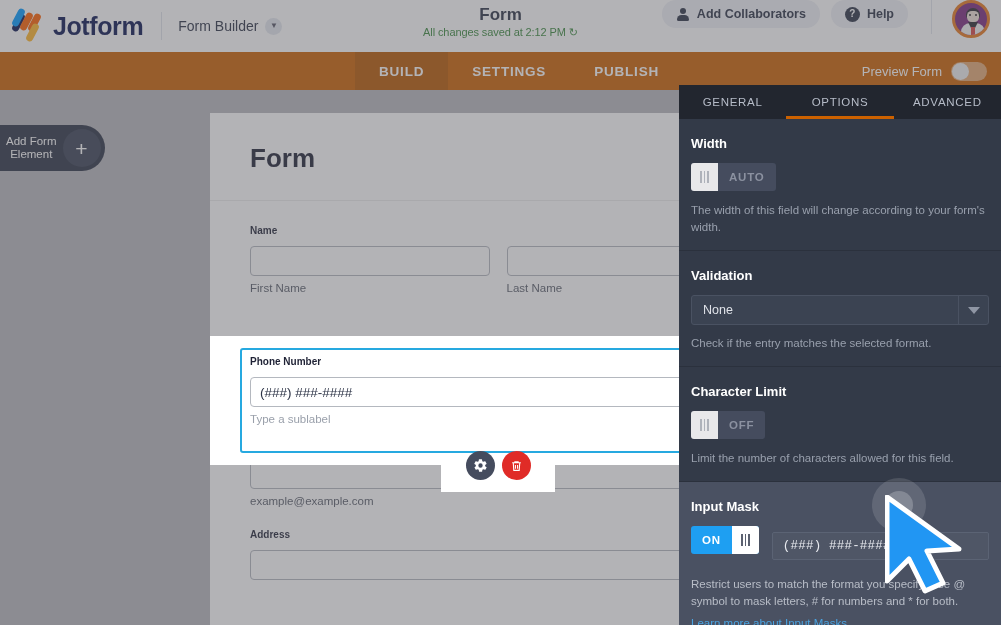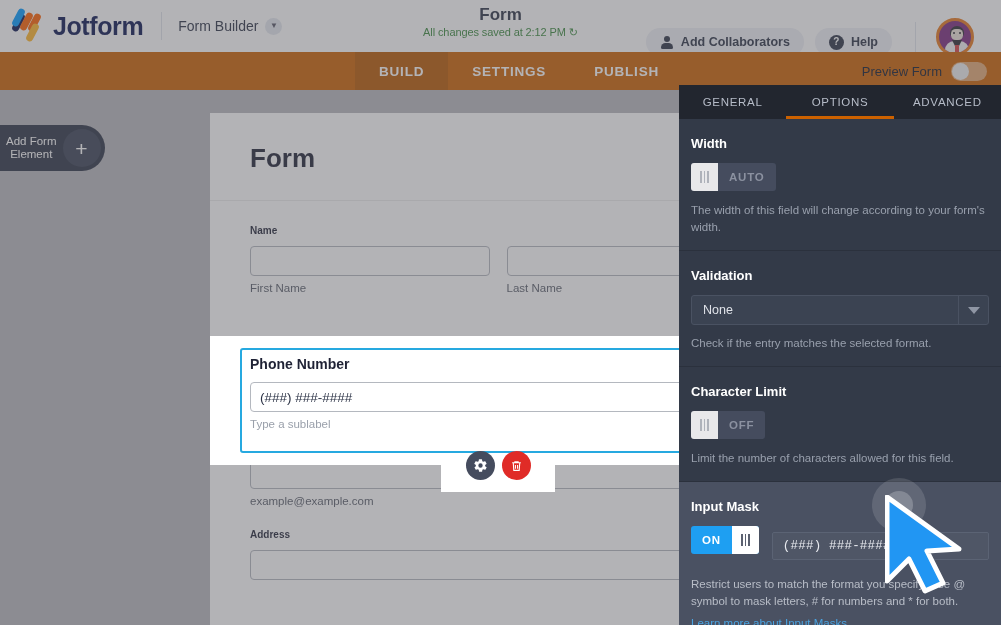--- a/index.html
+++ b/index.html
@@ -42,21 +42,21 @@
     font-size: 8px; color: #556; line-height: 1;
   }
   .hdr-center {
     position: absolute; left: 0; right: 0; top: 5px;
     display: flex; flex-direction: column; align-items: center; pointer-events: none;
   }
   .hdr-title { font-size: 17px; font-weight: bold; color: #2b3245; line-height: 20px; }
   .hdr-sub { font-size: 11px; color: #3b8a3e; line-height: 14px; letter-spacing: -0.1px; }
   .hdr-right {
     position: absolute; right: 0; top: 0; height: 56px;
-    display: flex; align-items: flex-end; gap: 11px; padding-right: 16px;
+    display: flex; align-items: flex-start; gap: 11px; padding-right: 0;
   }
   .pill {
     height: 28px; border-radius: 14px; background: #eef0f5;
     display: flex; align-items: center; gap: 7px; padding: 0 14px;
     font-size: 12.5px; font-weight: bold; color: #2b3245;
   }
   .pill .ic {
     width: 14px; height: 14px; display: flex; align-items: center; justify-content: center;
   }
   .person-ic { position: relative; width: 12px; height: 13px; }
@@ -89,21 +89,21 @@
   .nav-left-fill { width: 355px; }
   .nav-tab {
     display: flex; align-items: center; justify-content: center;
     padding: 0 24px; font-size: 13.5px; font-weight: bold; color: #ffffff;
     letter-spacing: 0.8px;
   }
   .nav-tab.active { background: #b85700; }
   .nav-right {
     margin-left: auto; display: flex; align-items: center; gap: 9px; padding-right: 14px;
   }
-  .nav-right span { font-size: 13px; color: #0f172a; font-weight: normal; }
+  .nav-right span { font-size: 13px; color: #ffffff; font-weight: normal; }
   .toggle-preview {
     width: 36px; height: 19px; border-radius: 10px; background: rgba(255,255,255,0.45);
     position: relative;
   }
   .toggle-preview::after {
     content: ""; position: absolute; left: 1px; top: 1px;
     width: 17px; height: 17px; border-radius: 50%; background: #efefef;
   }
 
   
@@ -148,21 +148,21 @@
   
   .spot {
     position: absolute; left: 210px; top: 336px; width: 576px; height: 129px;
     background: #ffffff; overflow: hidden;
   }
   .spot-inner { position: relative; width: 576px; padding: 20px 40px 0 40px; }
   .phone-box {
     position: absolute; left: 30px; top: 12px; width: 516px; height: 105px;
     border: 2px solid #26a9e0; border-radius: 3px;
   }
-  .spot .fld-label { font-size: 14px; }
+  .spot .fld-label { font-size: 10px; }
   .spot .sub { color: #9aa0ab; }
   .fab-bg {
     position: absolute; left: 441px; top: 465px; width: 114px; height: 27px; background: #fff;
   }
   .fab-row {
     position: absolute; left: 466px; top: 451px; display: flex; gap: 7px;
   }
   .fab {
     width: 29px; height: 29px; border-radius: 50%;
     display: flex; align-items: center; justify-content: center;

